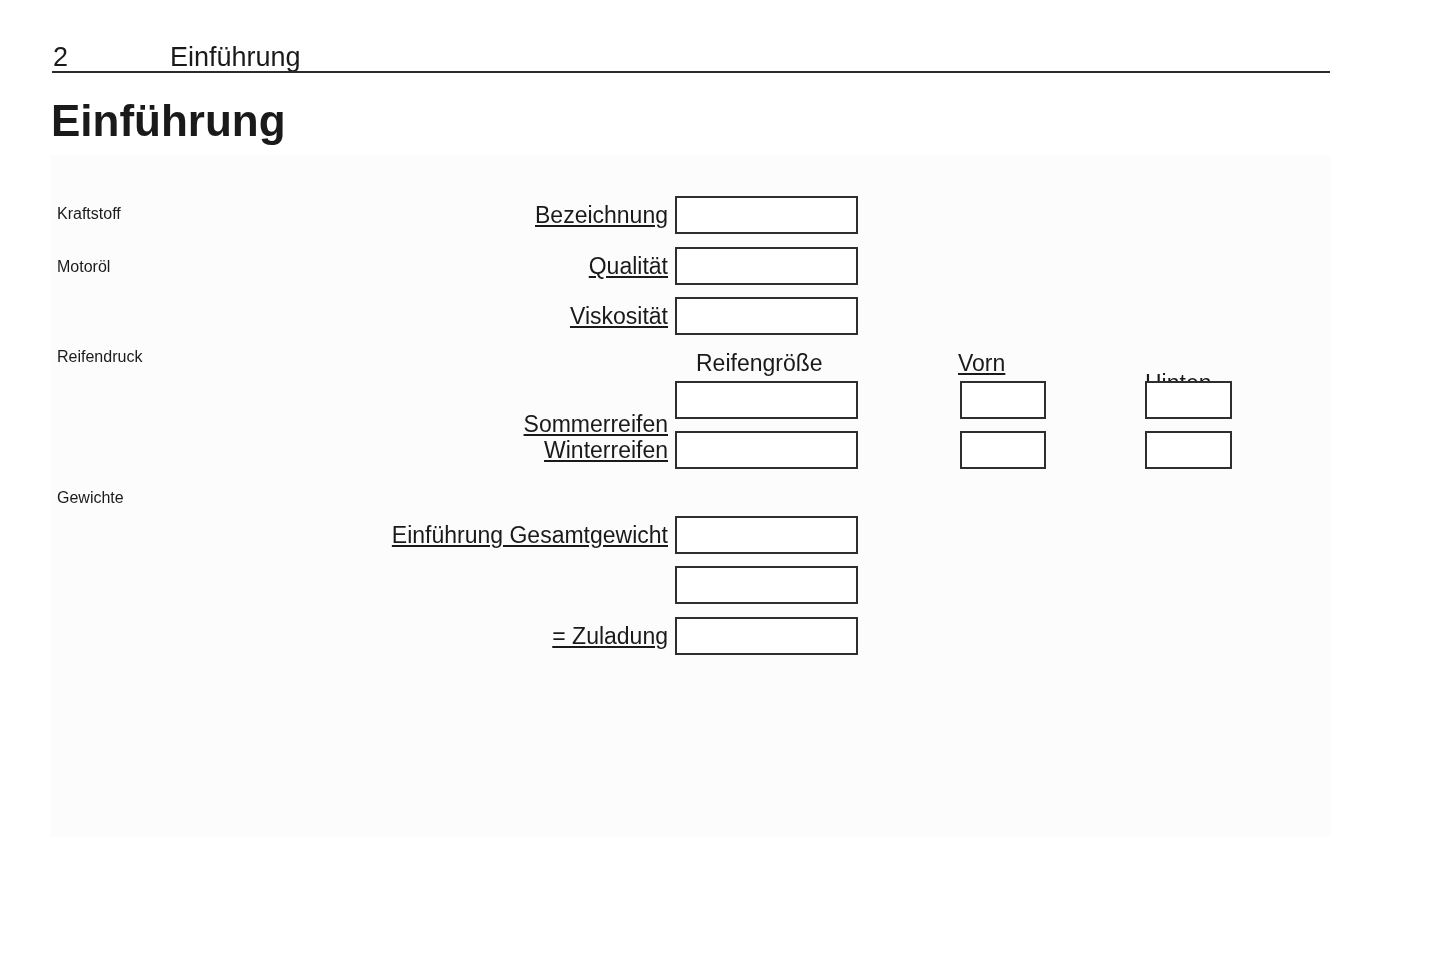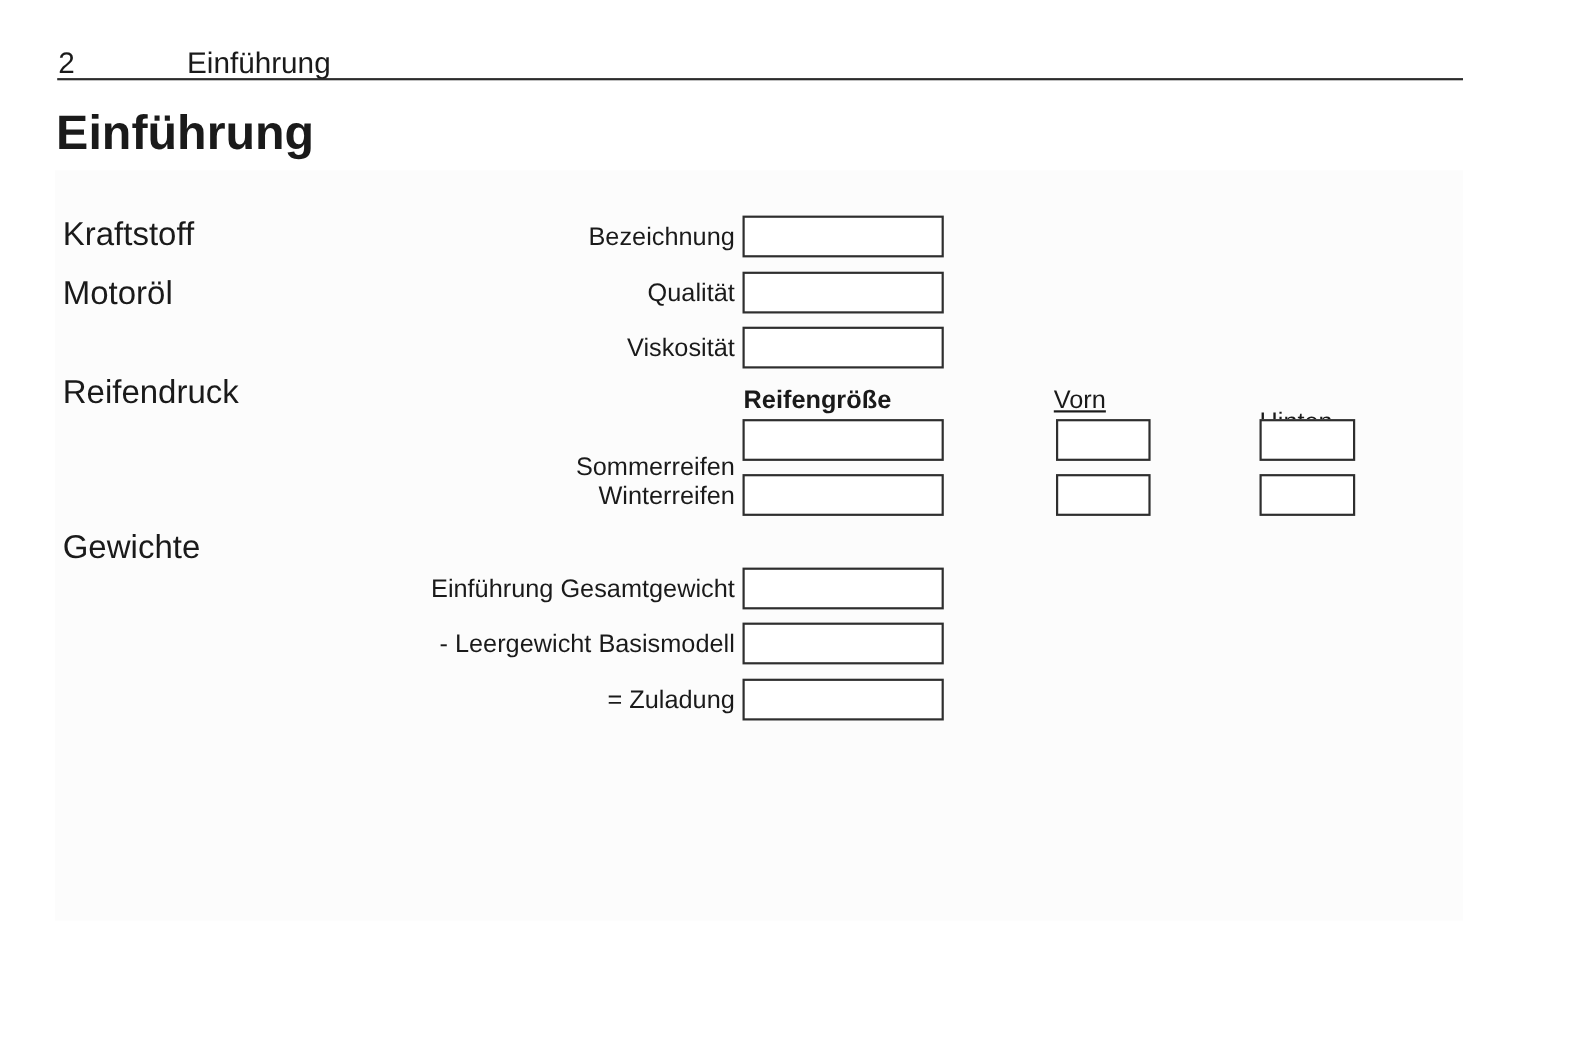--- a/index.html
+++ b/index.html
@@ -45,29 +45,30 @@
   
   .panel {
     left: 50px; top: 155px;
     width: 1280px; height: 682px;
     background: #fcfcfc;
   }
 
   
   .section-label {
     left: 57px;
-    font-size: 30px; line-height: 26px;
+    font-size: 16px; line-height: 26px;
   }
 
   
   .field-label {
     right: 777px;
     font-size: 23px; line-height: 26px;
     text-align: right;
     white-space: nowrap;
+    text-decoration: underline;
   }
 
   
   .col-header {
     font-size: 23px; line-height: 26px;
     white-space: nowrap;
   }
 
   
   .box {
@@ -107,38 +108,37 @@
   <span class="abs section-label" style="top:254px;">Motoröl</span>
 
   <span class="abs field-label" style="top:253px;">Qualität</span>
   <input type="text" class="box box-lg" style="left: 675px; top: 247px;" value="">
 
   <span class="abs field-label" style="top:303px;">Viskosität</span>
   <input type="text" class="box box-lg" style="left: 675px; top: 297px;" value="">
 
   <span class="abs section-label" style="top:344px;">Reifendruck</span>
 
-  <span class="abs col-header" style="left:676px; top:350px;font-weight:bold;">Reifengröße</span>
+  <span class="abs col-header" style="left:696px; top:350px;">Reifengröße</span>
   <span class="abs col-header" style="left:958px; top:350px;text-decoration:underline;">Vorn</span>
   <span class="abs col-header" style="left:1145px; top:370px;">Hinten</span>
 
   <span class="abs field-label" style="top:387px;margin-top:24px;">Sommerreifen</span>
   <input type="text" class="box box-lg" style="left: 675px; top: 381px;" value="">
   <input type="text" class="box box-sm" style="left: 960px; top: 381px;" value="">
   <input type="text" class="box box-sm" style="left: 1145px; top: 381px; width: 87px;" value="">
 
   <span class="abs field-label" style="top:437px;">Winterreifen</span>
   <input type="text" class="box box-lg" style="left: 675px; top: 431px;" value="">
   <input type="text" class="box box-sm" style="left: 960px; top: 431px;" value="">
   <input type="text" class="box box-sm" style="left: 1145px; top: 431px; width: 87px;" value="">
 
   <span class="abs section-label" style="top:485px;">Gewichte</span>
 
   <span class="abs field-label" style="top:522px;">Einführung Gesamtgewicht</span>
   <input type="text" class="box box-lg" style="left: 675px; top: 516px;" value="">
 
-  <span class="abs field-label" style="top:572px;">- Leergewicht Basismodell</span>
   <input type="text" class="box box-lg" style="left: 675px; top: 566px;" value="">
 
   <span class="abs field-label" style="top:623px;">= Zuladung</span>
   <input type="text" class="box box-lg" style="left: 675px; top: 617px;" value="">
 
 </div>
 
 </body></html>

